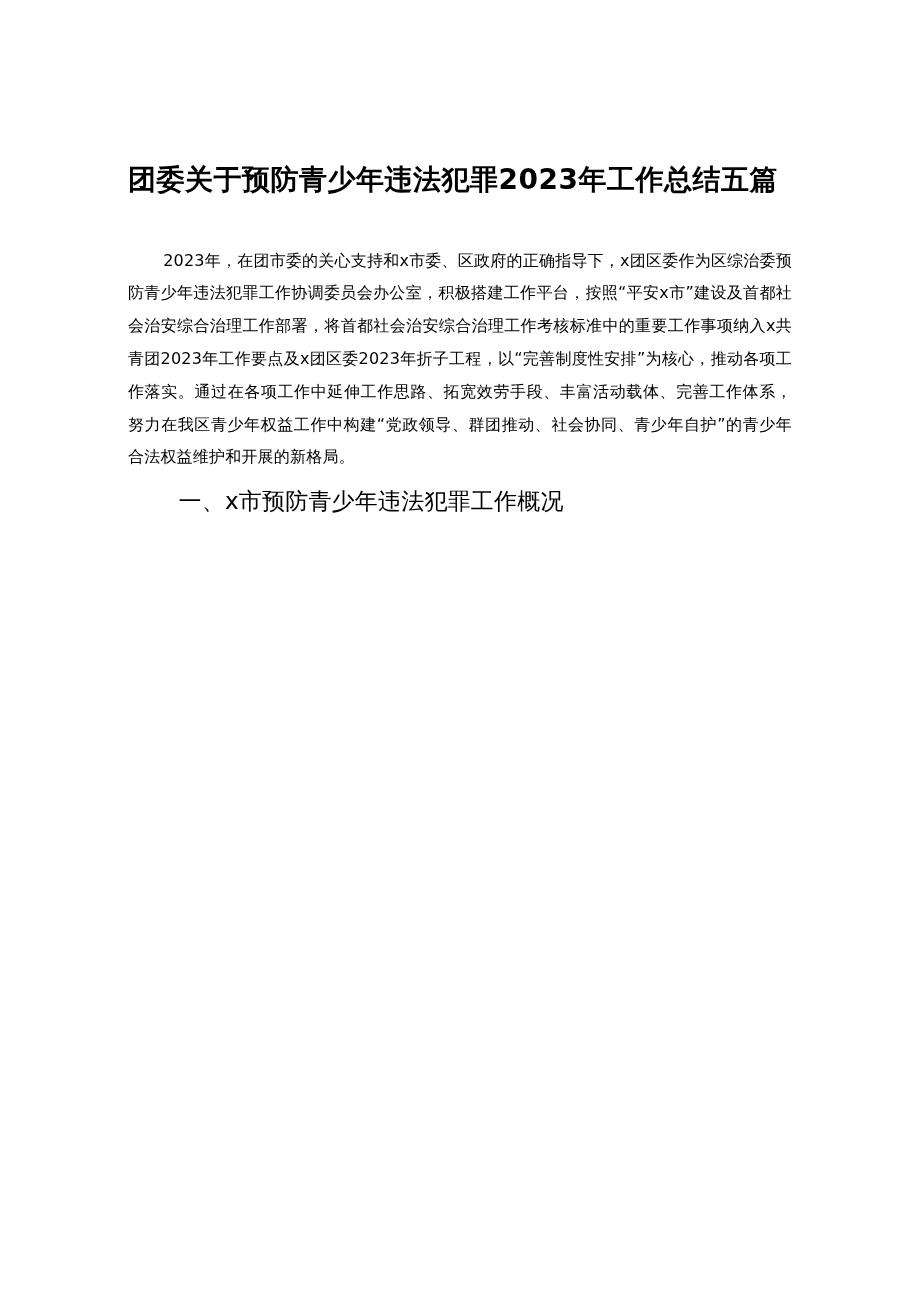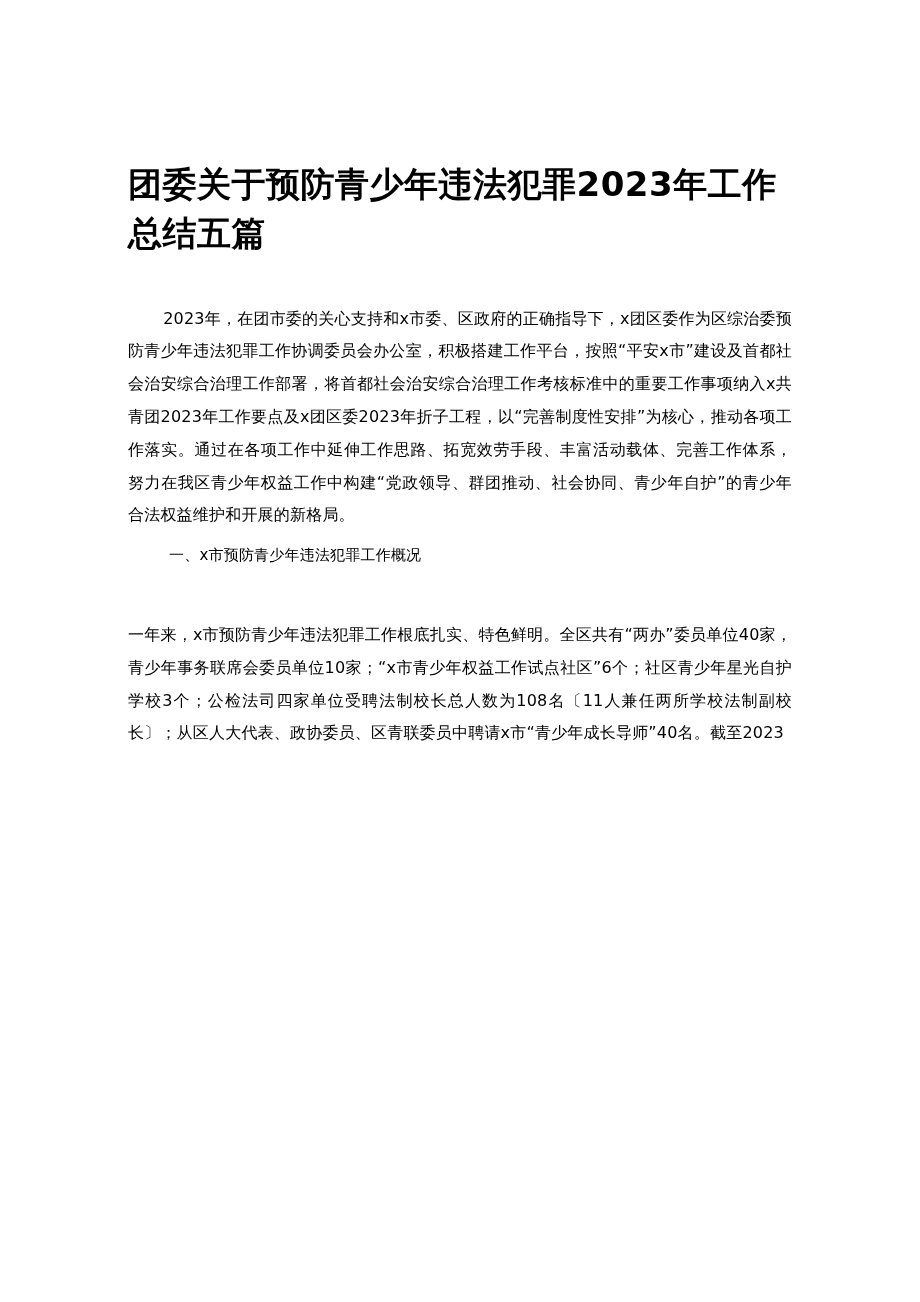--- a/index.html
+++ b/index.html
@@ -17,56 +17,55 @@
   .page {
     box-sizing: border-box;
     width: 920px;
     height: 1302px;
     padding: 160px 128px 0 128px;
     position: relative;
   }
   .doc-title {
     font-family: "DejaVu Sans", "Liberation Sans", sans-serif;
     font-weight: bold;
-    font-size: 34px;
+    font-size: 28px;
     line-height: 1.45;
     letter-spacing: 0.5px;
     margin: 0 0 44px 0;
     text-align: left;
   }
   .para {
     font-size: 16px;
     line-height: 2.05;
     text-align: justify;
     text-justify: inter-ideograph;
     margin: 0 0 4px 0;
     letter-spacing: 0.2px;
   }
   .para.indent2 {
     text-indent: 2.2em;
   }
   .heading-para {
-    font-size: 15px;
+    font-size: 23px;
     line-height: 2.05;
-    margin: 8px;
+    margin: 0;
     text-indent: 2.2em;
     letter-spacing: 0.2px;
   }
   .spacer-line {
     height: 40px;
   }
 </style>
 </head>
 <body>
 
 <div class="page">
 
   <h1 class="doc-title">团委关于预防青少年违法犯罪2023年工作总结五篇</h1>
 
   <p class="para indent2">2023年，在团市委的关心支持和x市委、区政府的正确指导下，x团区委作为区综治委预防青少年违法犯罪工作协调委员会办公室，积极搭建工作平台，按照“平安x市”建设及首都社会治安综合治理工作部署，将首都社会治安综合治理工作考核标准中的重要工作事项纳入x共青团2023年工作要点及x团区委2023年折子工程，以“完善制度性安排”为核心，推动各项工作落实。通过在各项工作中延伸工作思路、拓宽效劳手段、丰富活动载体、完善工作体系，努力在我区青少年权益工作中构建“党政领导、群团推动、社会协同、青少年自护”的青少年合法权益维护和开展的新格局。</p>
 
   <p class="heading-para">一、x市预防青少年违法犯罪工作概况</p>
 
   <div class="spacer-line"></div>
 
-  <p class="para">一年来，x市预防青少年违法犯罪工作根底扎实、特色鲜明。全区共有“两办”委员单位40家，青少年事务联席会委员单位10家；“x市青少年权益工作试点社区”6个；社区青少年星光自护学校3个；公检法司四家单位受聘法制校长总人数为108名〔11人兼任两所学校法制副校长〕；从区人大代表、政协委员、区青联委员中聘请x市“青少年成长导师”40名。截至2023</p>
 
 </div>
 
 </body></html>

